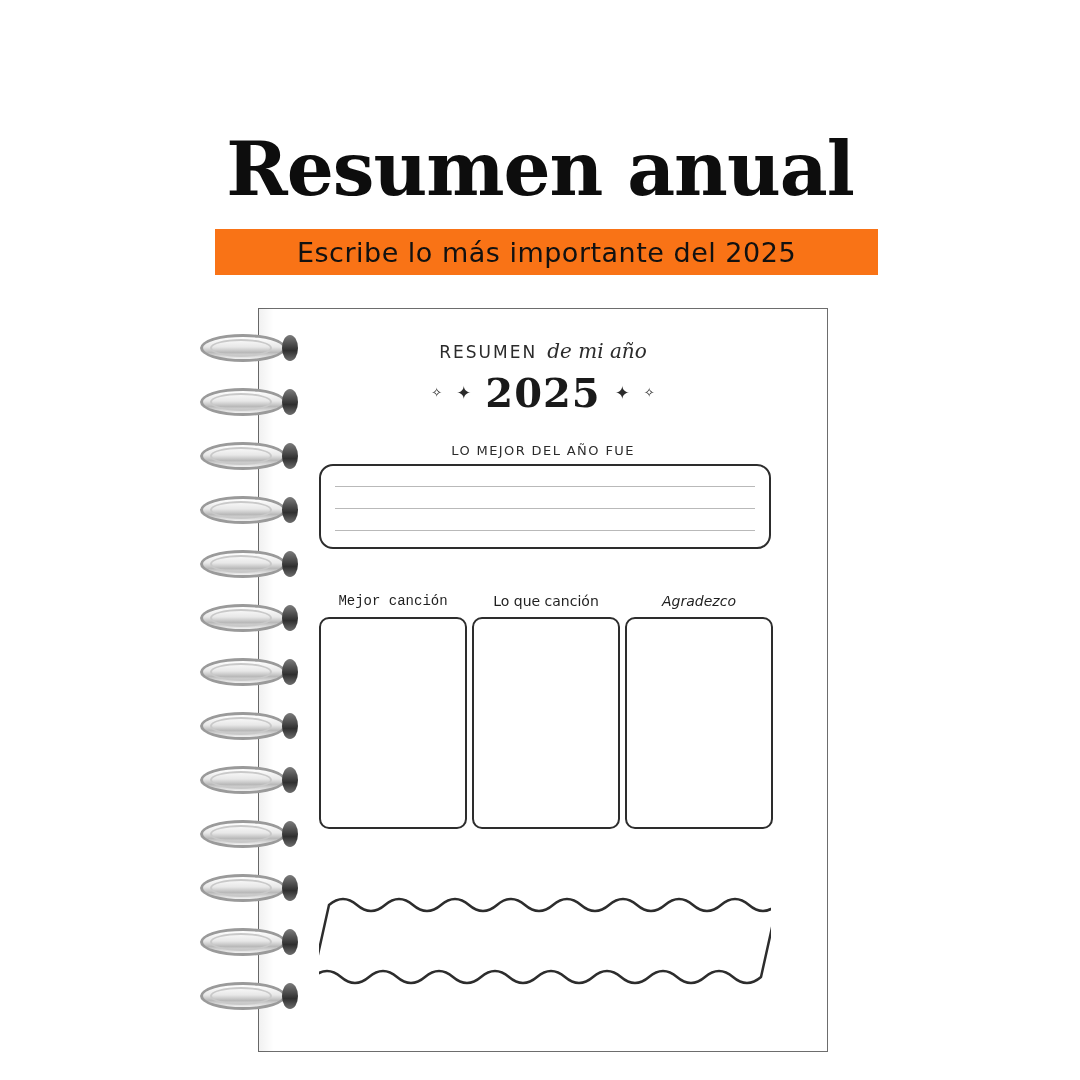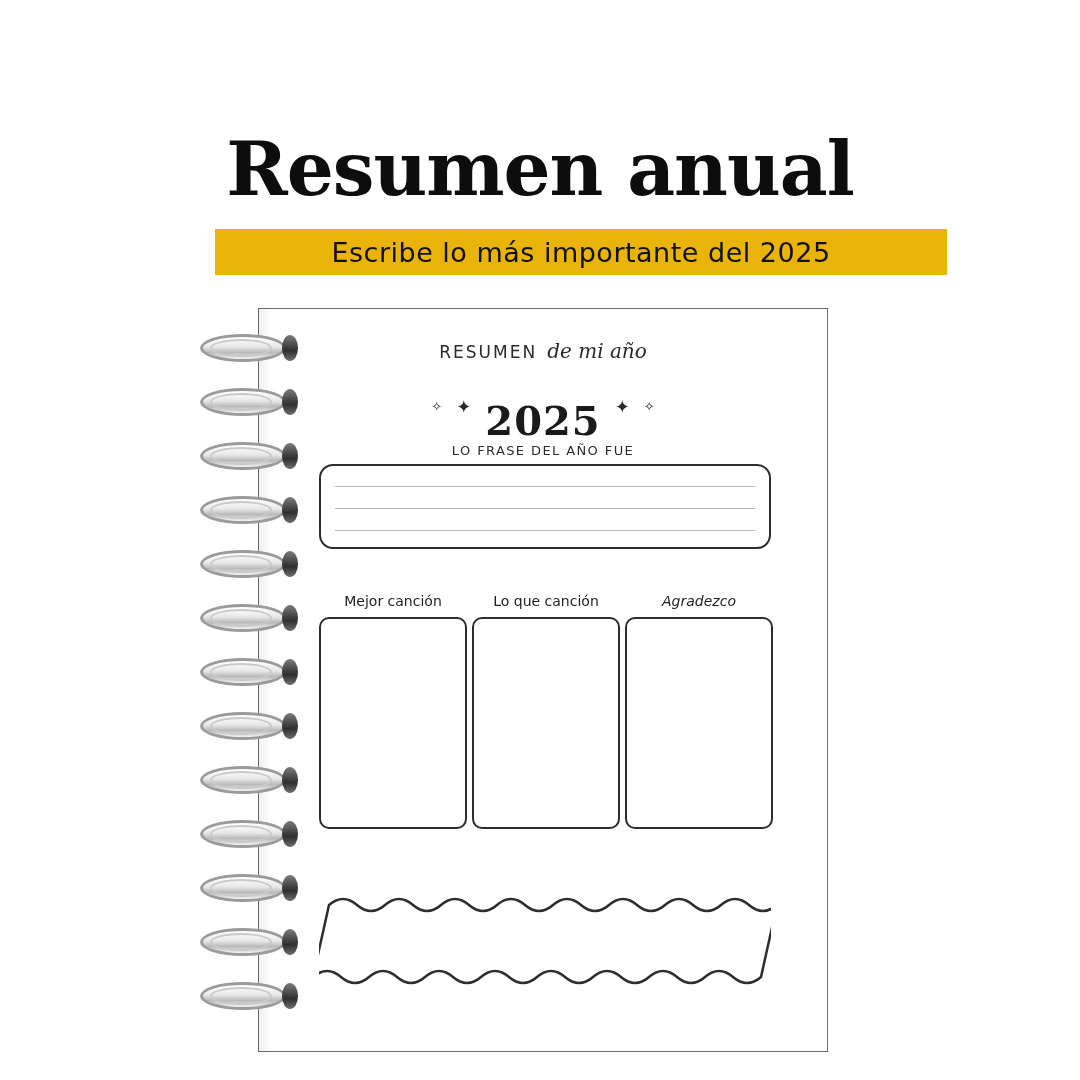--- a/index.html
+++ b/index.html
@@ -26,23 +26,23 @@
     letter-spacing: -1px;
     color: #0d0d0d;
     line-height: 1.0;
     white-space: nowrap;
   }
 
   #subtitle-bar {
     position: absolute;
     left: 215px;
     top: 229px;
-    width: 732px;
+    width: 663px;
     height: 46px;
-    background: #eab308;
+    background: #f97316;
     display: flex;
     align-items: center;
     justify-content: center;
   }
   #subtitle-bar .sub-text {
     font-family: "DejaVu Sans", sans-serif;
     font-size: 27px;
     color: #111111;
     letter-spacing: 0.5px;
     white-space: nowrap;
@@ -147,21 +147,20 @@
     align-items: center;
     justify-content: center;
     gap: 14px;
   }
   .year-text {
     font-family: "DejaVu Serif", serif;
     font-weight: bold;
     font-size: 40px;
     letter-spacing: 1px;
     color: #1a1a1a;
-    margin-top: 28px;
   }
   .sparkle {
     font-size: 18px;
     color: #2b2b2b;
     line-height: 1;
   }
   .sparkle.small { font-size: 13px; }
 
   .section-label {
     position: absolute;
@@ -209,21 +208,21 @@
   }
   .col-box {
     position: absolute;
     border: 2px solid #2d2d2d;
     border-radius: 10px;
     box-sizing: border-box;
     width: 148px;
     height: 212px;
     top: 308px;
   }
-  #col-label-1 { left: 60px;  width: 148px; top: 284px; }
+  #col-label-1 { left: 60px;  width: 148px; top: 284px; font-family: Liberation Mono, monospace; }
   #col-label-2 { left = 0; }
   #col-label-2 { left: 213px; width: 148px; top: 284px; }
   #col-label-3 { left: 366px; width: 148px; top: 284px; font-style: italic; }
   #col-box-1 { left: 60px; }
   #col-box-2 { left: 213px; }
   #col-box-3 { left: 366px; }
 
   #label-quote {
     left: 0; right: 0;
     top: 556px;
@@ -267,21 +266,21 @@
       </div>
       <div class="year-row">
         <span class="sparkle small">✧</span>
         <span class="sparkle">✦</span>
         <span class="year-text">2025</span>
         <span class="sparkle">✦</span>
         <span class="sparkle small">✧</span>
       </div>
     </div>
 
-    <div id="label-best" class="section-label">LO FRASE DEL AÑO FUE</div>
+    <div id="label-best" class="section-label">LO MEJOR DEL AÑO FUE</div>
 
     <div id="box-best">
       <div class="rule r1"></div>
       <div class="rule r2"></div>
       <div class="rule r3"></div>
     </div>
 
     <div id="col-label-1" class="col-label">Mejor canción</div>
     <div id="col-label-2" class="col-label">Lo que canción</div>
     <div id="col-label-3" class="col-label">Agradezco</div>

